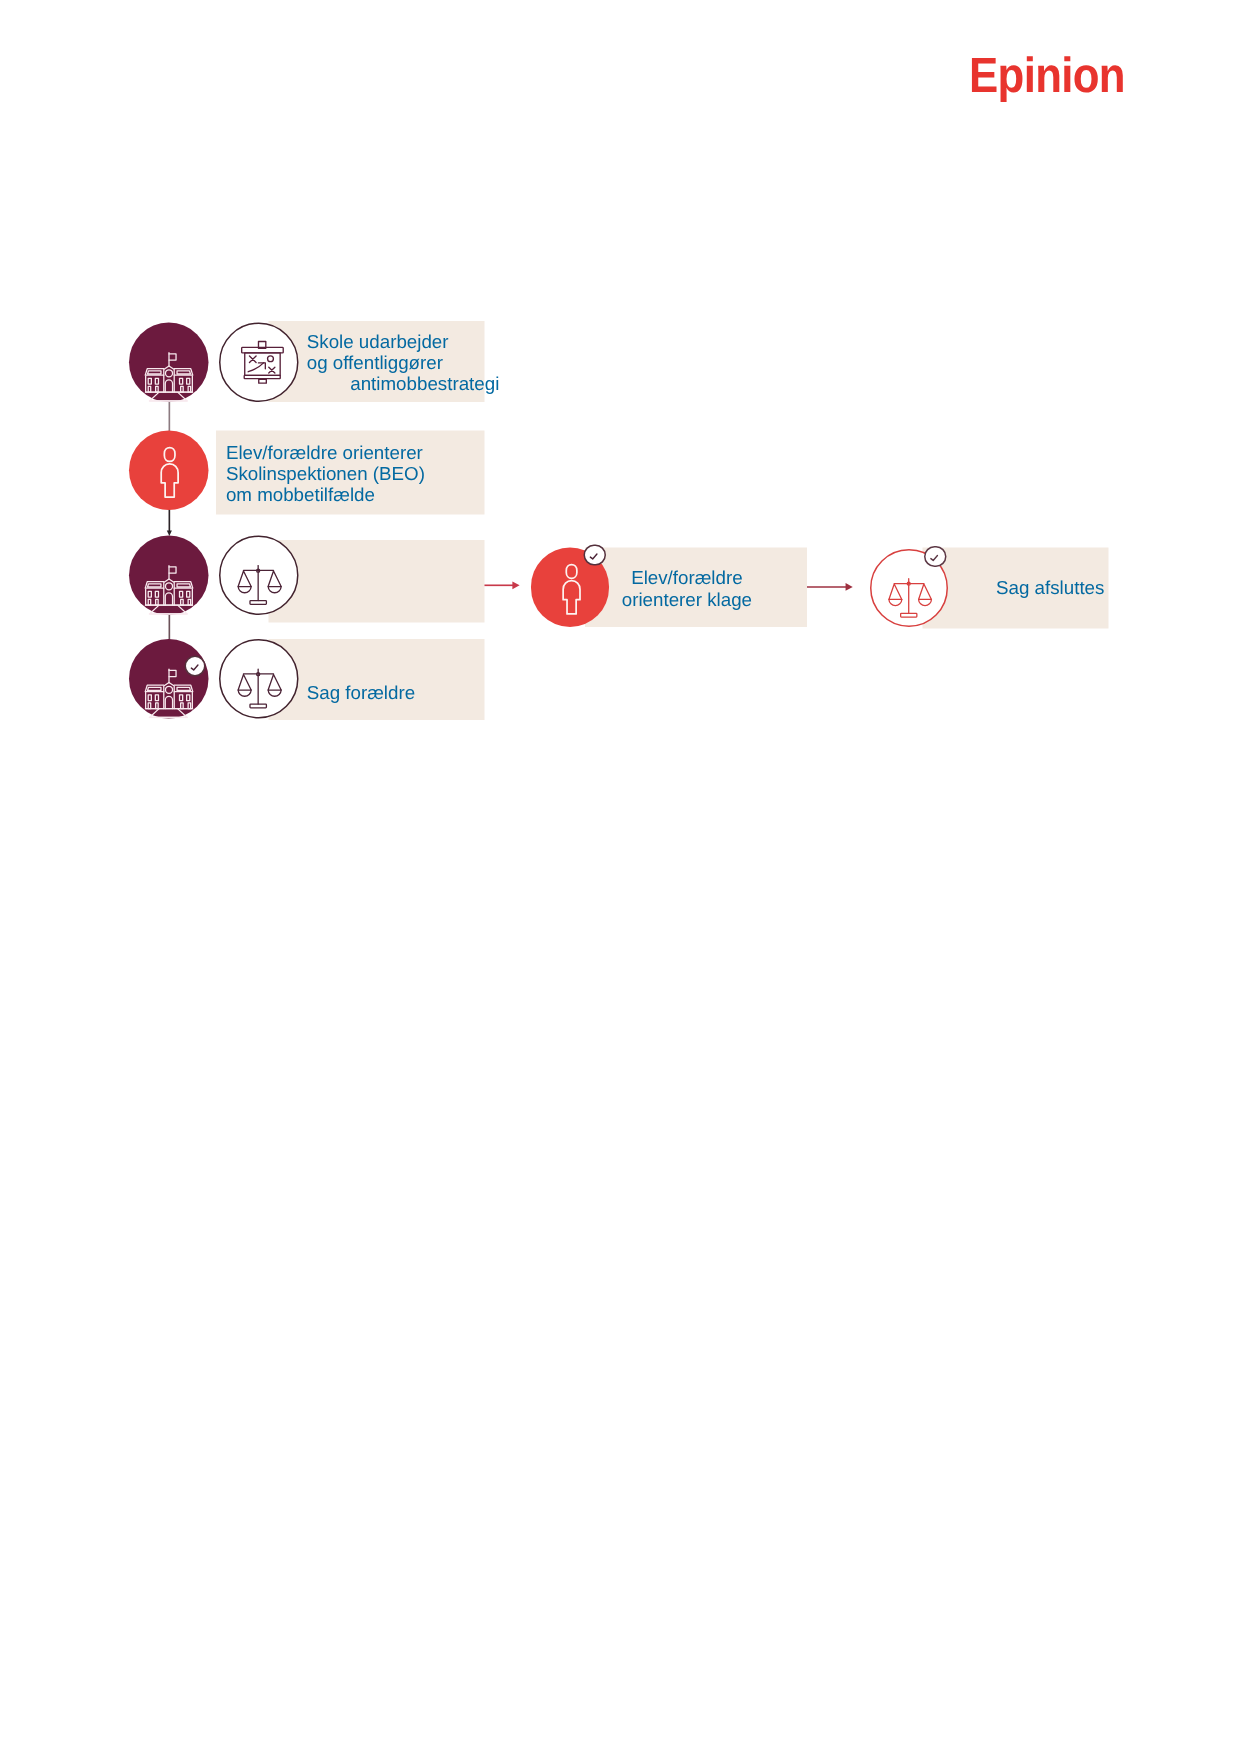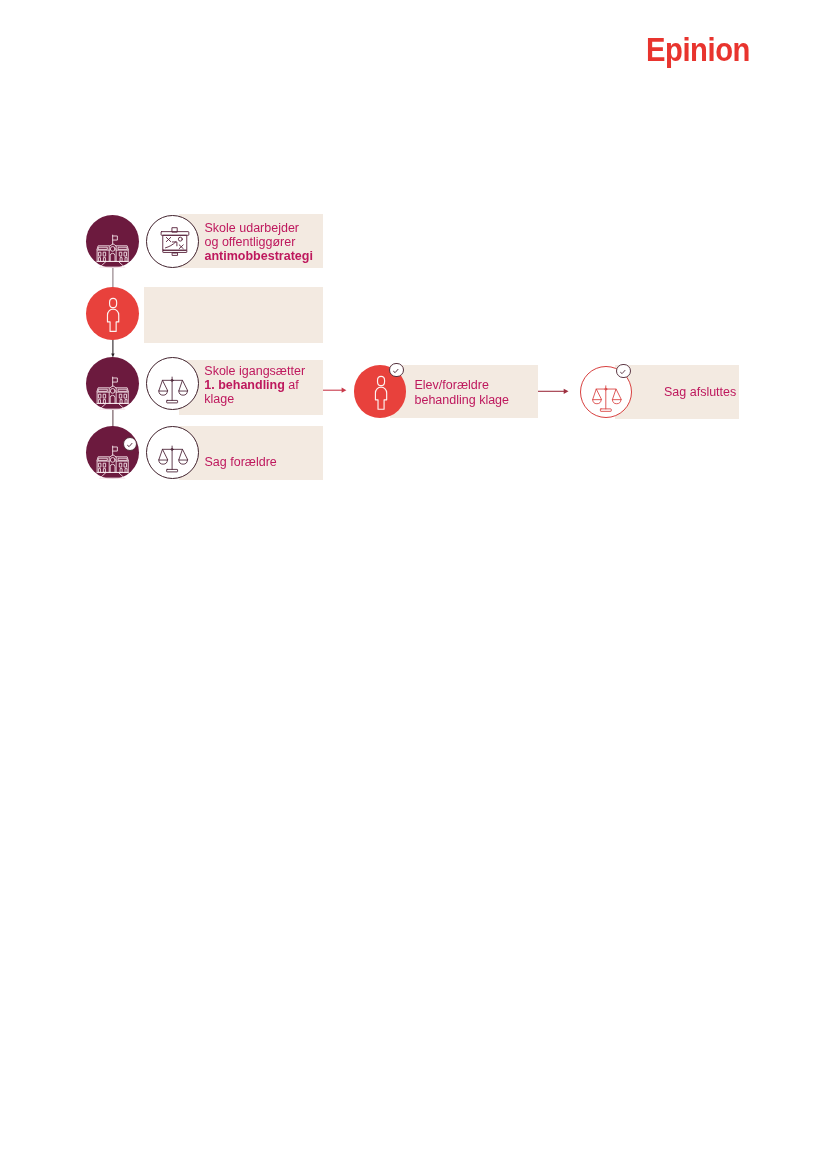--- a/index.html
+++ b/index.html
@@ -14,23 +14,23 @@
 
   
   .box{position:absolute;background:#F3EAE1;}
   .circ{position:absolute;border-radius:50%;box-sizing:border-box;}
   .circ.maroon{background:#6C1A3E;}
   .circ.red{background:#E8413C;}
   .circ.outline-maroon{background:#ffffff;border:0.9px solid #42232E;}
   .circ.outline-red{background:#ffffff;border:0.9px solid #D8403F;}
   .circ svg{position:absolute;left:0;top:0;width:100%;height:100%;}
 
-  .label{position:absolute;color:#be185d;font-size:12.5px;white-space:nowrap;}
+  .label{position:absolute;color:#0369a1;font-size:12.5px;white-space:nowrap;}
   .label .ln{height:14.3px;line-height:14.3px;}
-  .label b{font-weight:700;}
+  .label b{font-weight:400;margin-left:29px;}
 
   .check{position:absolute;width:14.2px;height:14.2px;border-radius:50%;
          background:#ffffff;box-sizing:border-box;}
   .check.m{border:0.95px solid #54303C;}
   .check.r{border:0.95px solid #5C3845;}
   .check svg{position:absolute;left:0;top:0;width:100%;height:100%;}
 
   .conn{position:absolute;}
 </style>
 </head>
@@ -173,37 +173,37 @@
     <div class="ln">og offentliggører</div>
     <div class="ln"><b>antimobbestrategi</b></div>
   </div>
 
   <div class="box" style="left:143.7px;top:286.9px;width:179.0px;height:55.8px;"></div>
   <div class="circ red" style="left:85.8px;top:287.2px;width:53px;height:53px;">
     <svg viewBox="0 0 48 48" fill="none" stroke="#FDF2F0" stroke-width="1.05" stroke-linecap="round" stroke-linejoin="round">
       <use href="#ico-person"></use>
     </svg>
   </div>
+  <div class="label" style="left:150.6px;top:294.9px;">
+    <div class="ln">Elev/forældre orienterer</div>
+    <div class="ln">Skolinspektionen (BEO)</div>
+    <div class="ln">om mobbetilfælde</div>
+  </div>
 
   <div class="box" style="left:178.5px;top:360.0px;width:144.2px;height:54.6px;"></div>
   <div class="circ outline-maroon" style="left:145.5px;top:357.0px;width:53px;height:53px;">
     <svg viewBox="0 0 48 48" fill="none" stroke="#4B2336" stroke-width="0.82" stroke-linecap="round" stroke-linejoin="round">
       <use href="#ico-scales"></use>
     </svg>
   </div>
   <div class="circ maroon" style="left:85.8px;top:357.0px;width:53px;height:53px;">
     <svg viewBox="0 0 48 48" fill="none" stroke="#F8E9EE" stroke-width="0.78" stroke-linecap="round" stroke-linejoin="round">
       <use href="#ico-school"></use>
     </svg>
   </div>
-  <div class="label" style="left:204.3px;top:363.9px;">
-    <div class="ln">Skole igangsætter</div>
-    <div class="ln"><b>1. behandling</b><span> af</span></div>
-    <div class="ln">klage</div>
-  </div>
 
   <div class="box" style="left:178.5px;top:425.8px;width:144.2px;height:54.6px;"></div>
   <div class="circ outline-maroon" style="left:145.5px;top:426.0px;width:53px;height:53px;">
     <svg viewBox="0 0 48 48" fill="none" stroke="#4B2336" stroke-width="0.82" stroke-linecap="round" stroke-linejoin="round">
       <use href="#ico-scales"></use>
     </svg>
   </div>
   <div class="circ maroon" style="left:85.8px;top:426.0px;width:53px;height:53px;">
     <svg viewBox="0 0 48 48" fill="none" stroke="#F8E9EE" stroke-width="0.78" stroke-linecap="round" stroke-linejoin="round">
       <use href="#ico-school"></use>
@@ -222,23 +222,23 @@
   <div class="circ red" style="left:353.6px;top:365.2px;width:52.9px;height:52.9px;">
     <svg viewBox="0 0 48 48" fill="none" stroke="#FDF2F0" stroke-width="1.05" stroke-linecap="round" stroke-linejoin="round">
       <use href="#ico-person"></use>
     </svg>
   </div>
   <div class="check m" style="left:389.4px;top:363.1px;">
     <svg viewBox="0 0 15 15" fill="none" stroke="#4B2336" stroke-width="1.15" stroke-linecap="round" stroke-linejoin="round">
       <use href="#ico-check"></use>
     </svg>
   </div>
-  <div class="label" style="left:414.5px;top:378.4px;">
+  <div class="label" style="left:414.5px;top:378.4px;text-align:center;">
     <div class="ln">Elev/forældre</div>
-    <div class="ln">behandling klage</div>
+    <div class="ln">orienterer klage</div>
   </div>
 
   <div class="box" style="left:615.0px;top:365.3px;width:123.7px;height:53.5px;"></div>
   <div class="circ outline-red" style="left:579.6px;top:366.1px;width:52.4px;height:52.4px;">
     <svg viewBox="0 0 48 48" fill="none" stroke="#D8403F" stroke-width="0.82" stroke-linecap="round" stroke-linejoin="round">
       <use href="#ico-scales"></use>
     </svg>
   </div>
   <div class="check r" style="left:616.4px;top:363.8px;">
     <svg viewBox="0 0 15 15" fill="none" stroke="#5C3845" stroke-width="1.15" stroke-linecap="round" stroke-linejoin="round">

